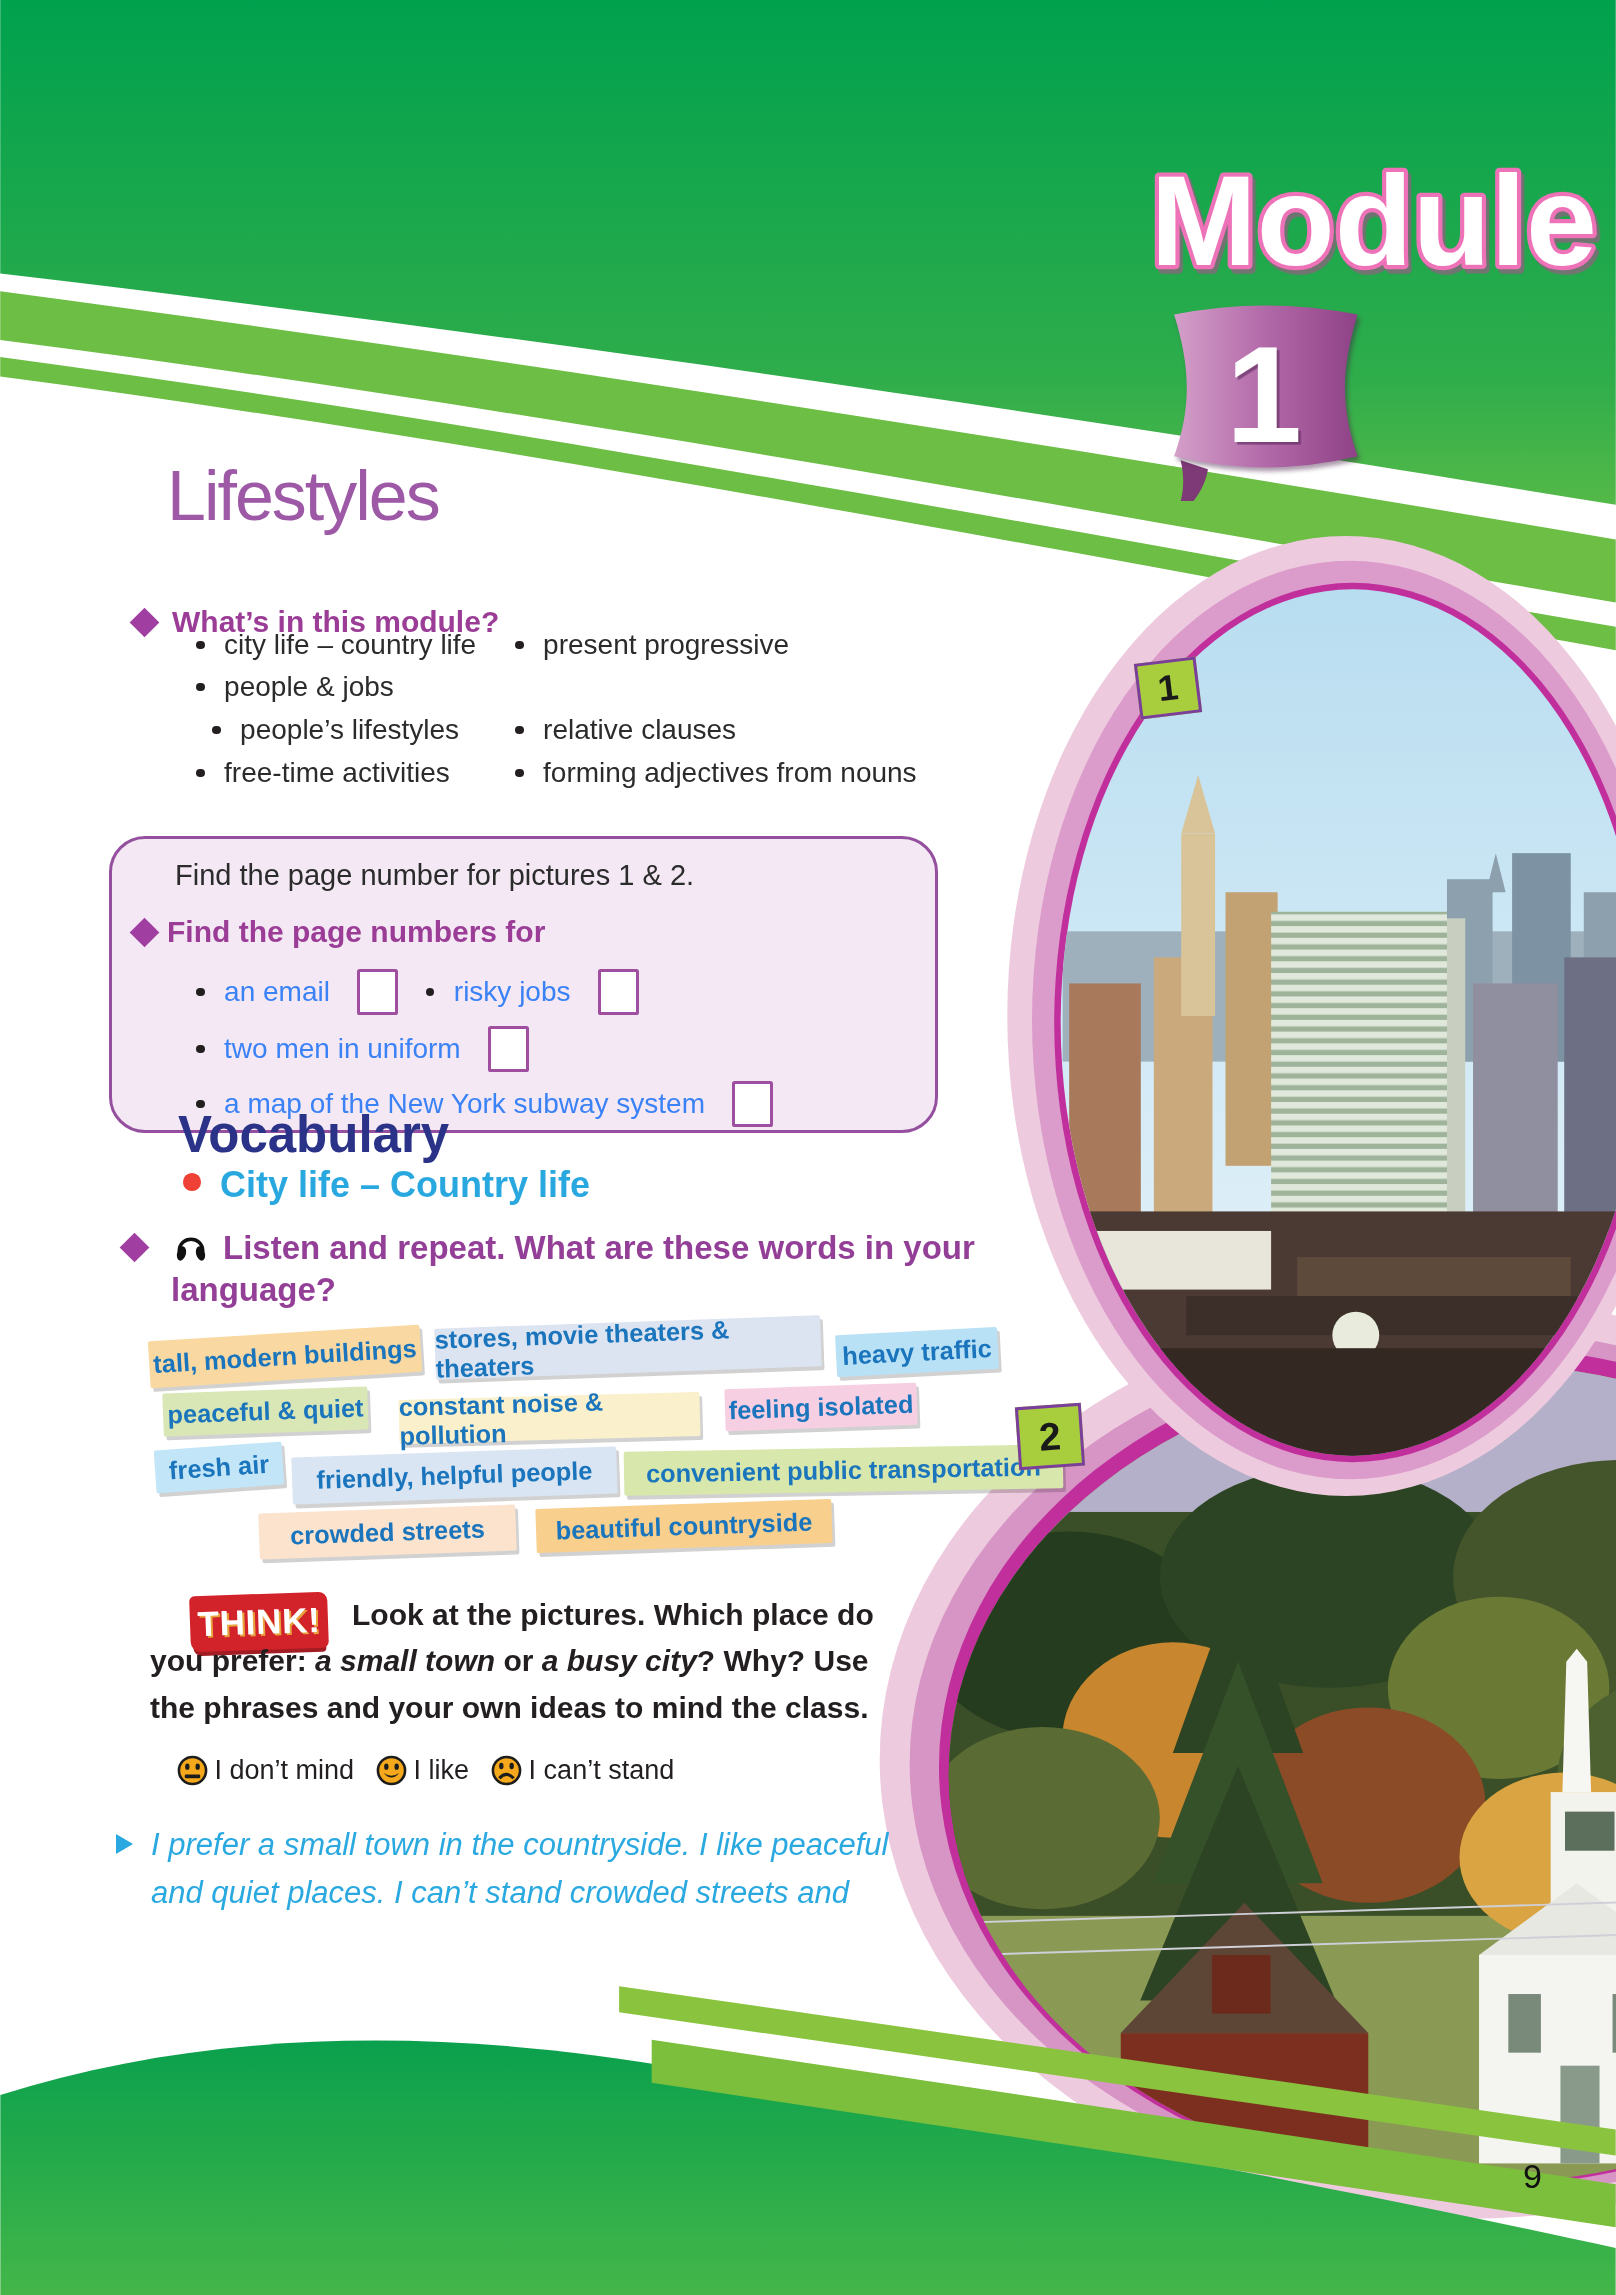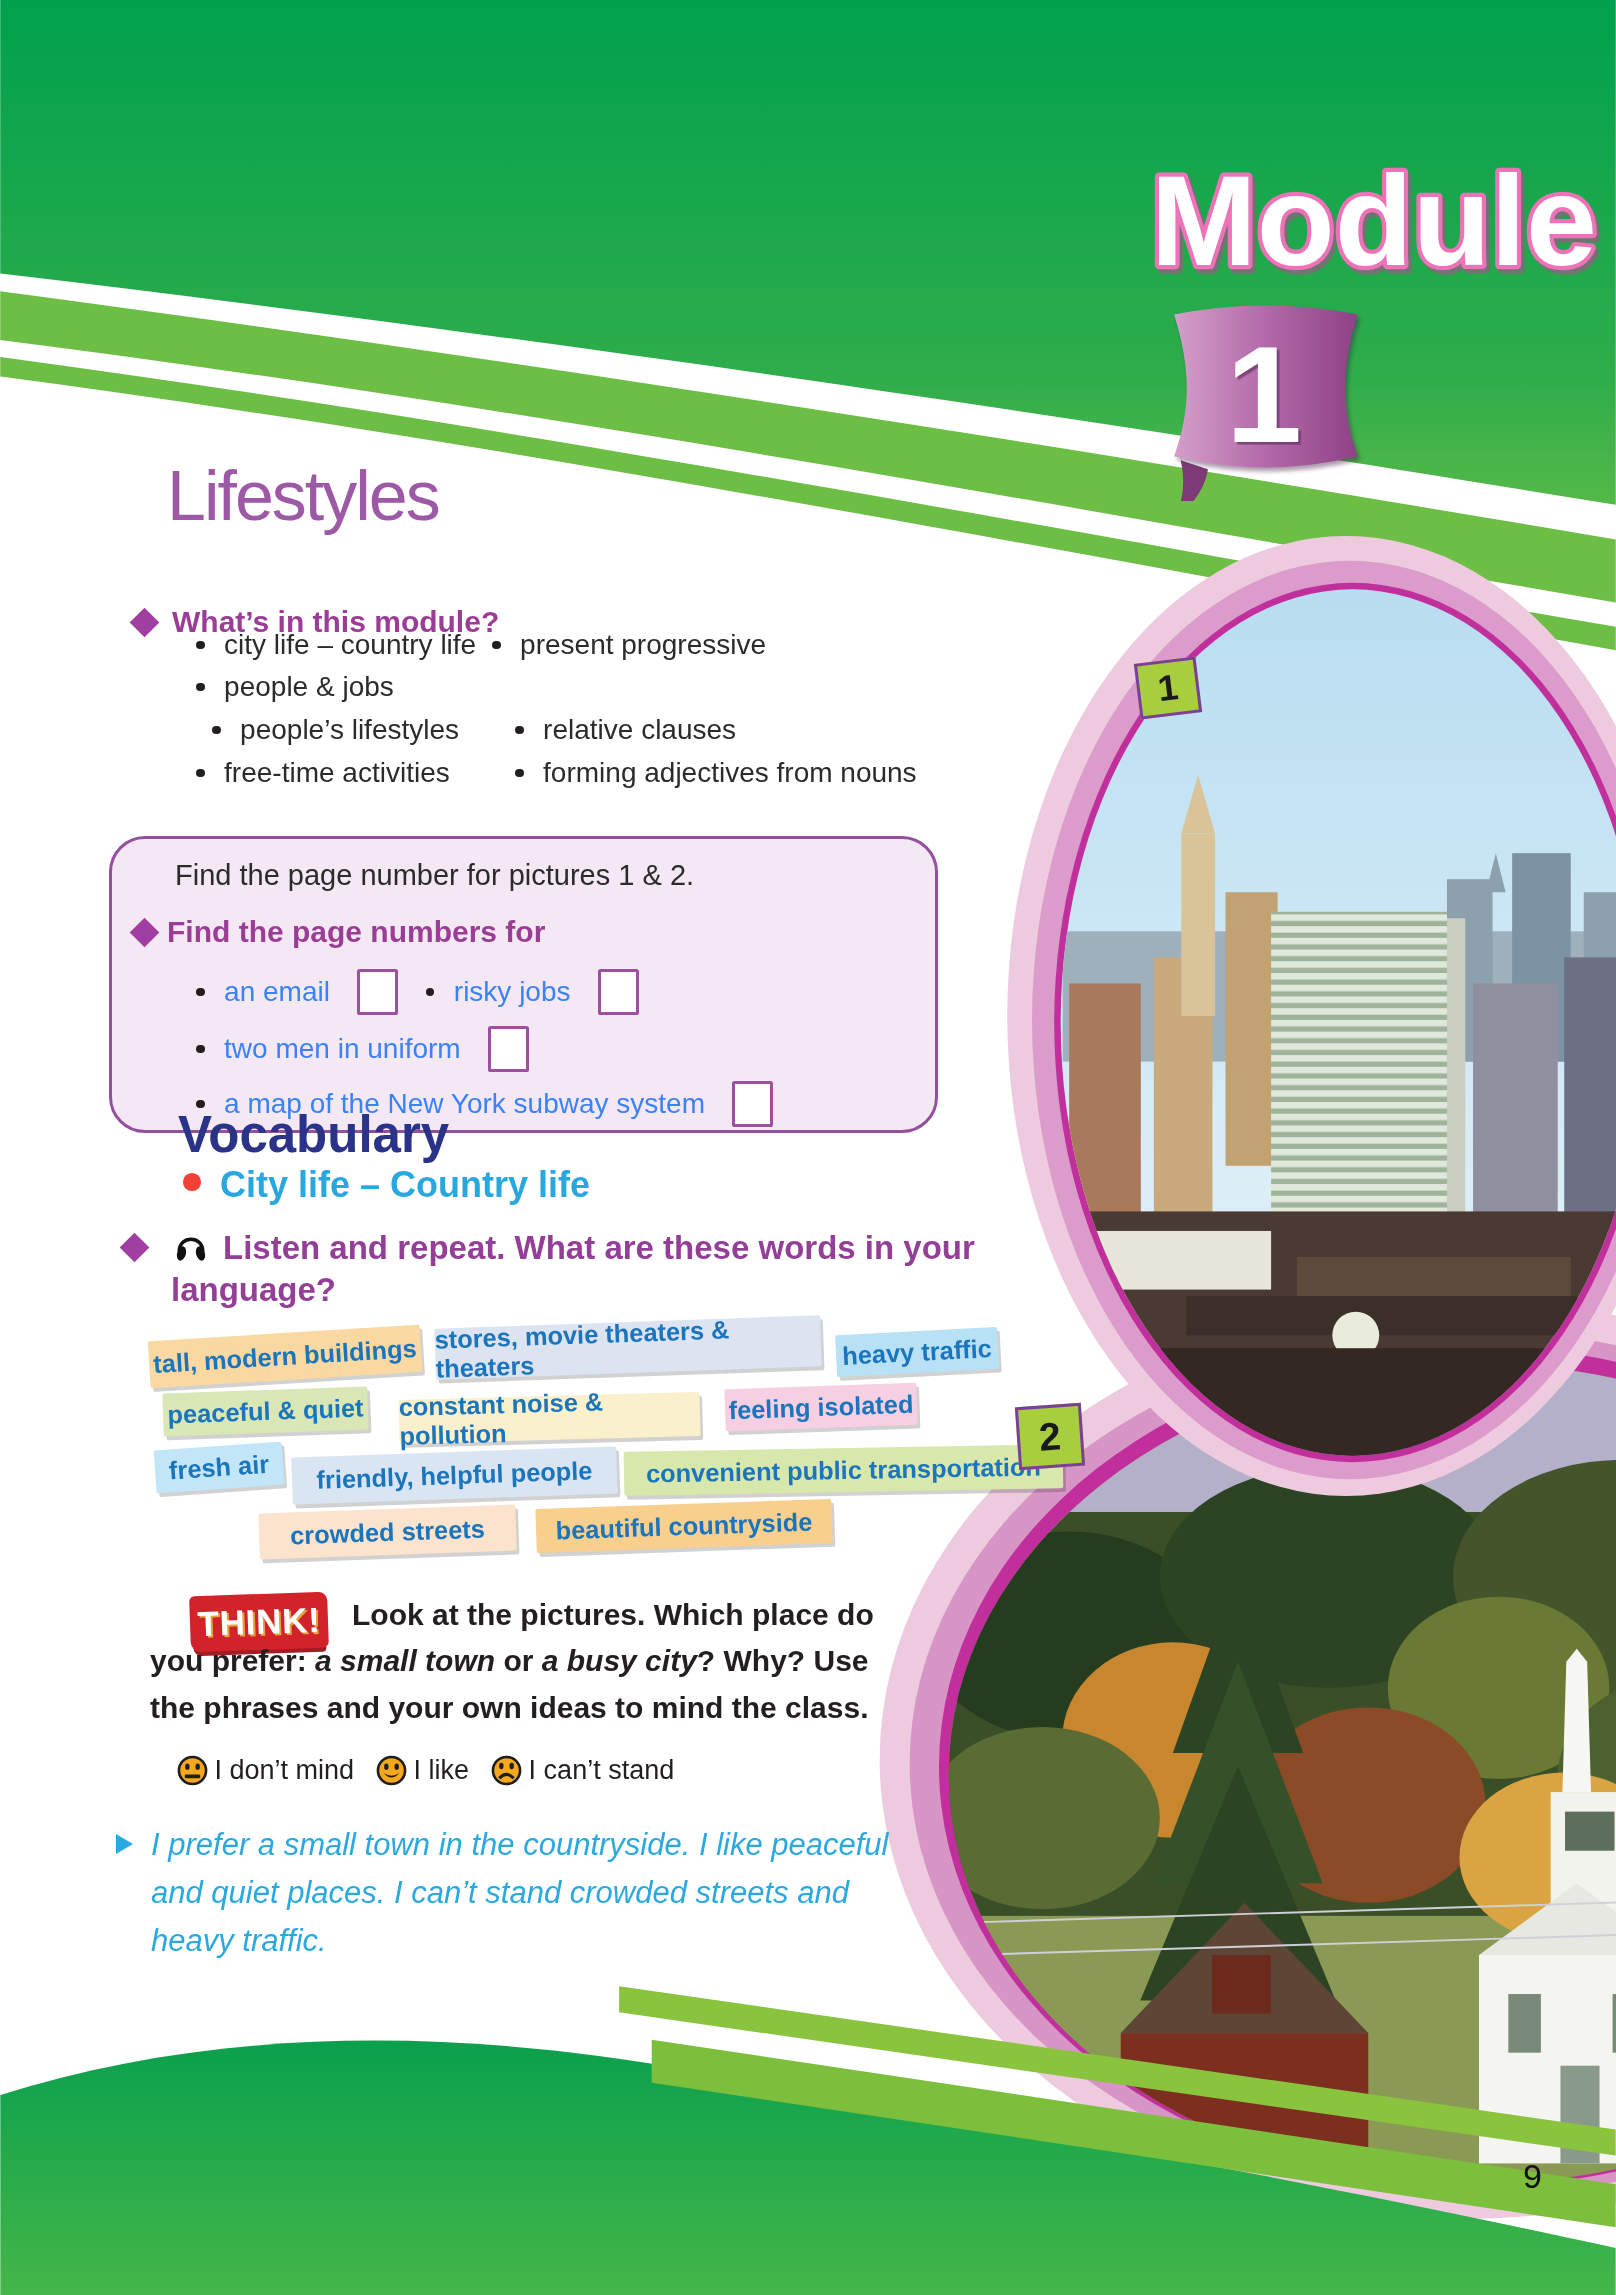--- a/index.html
+++ b/index.html
@@ -139,21 +139,21 @@
     </div>
   <div class="abs z5 row" style="left:212px;top:714px;">
     <span class="dot"></span>
     <span class="topic">people’s lifestyles</span>
     </div>
   <div class="abs z5 row" style="left:196px;top:757px;">
     <span class="dot"></span>
     <span class="topic">free-time activities</span>
     </div>
 
-  <div class="abs z5 row" style="left:492px;top:629px;">
+  <div class="abs z5 row" style="left:515px;top:629px;">
     <span class="dot"></span>
     <span class="topic">present progressive</span>
     </div>
   <div class="abs z5 row" style="left:515px;top:714px;">
     <span class="dot"></span>
     <span class="topic">relative clauses</span>
     </div>
   <div class="abs z5 row" style="left:515px;top:757px;">
     <span class="dot"></span>
     <span class="topic">forming adjectives from nouns</span>
@@ -243,21 +243,20 @@
         <path d="M13 36 Q24 24 35 36" stroke="#1d1d1b" stroke-width="5" fill="none"></path>
       </svg>
       <span>I can’t stand</span>
     </div>
   </div>
 
   <div class="abs tri"></div>
   <div class="abs example">
     <div>I prefer a small town in the countryside. I like peaceful</div>
     <div>and quiet places. I can’t stand crowded streets and</div>
-    <div>heavy traffic.</div>
   </div>
 
   <svg id="circle2-svg" class="abs" width="743" height="998" viewBox="0 0 1140 1532">
     <defs>
       <clipPath id="clip2">
           <ellipse cx="922" cy="732" rx="806" ry="630"></ellipse>
         </clipPath>
     </defs>
     <ellipse cx="910" cy="710" rx="900" ry="705" fill="#eecade"></ellipse>
     <ellipse cx="916" cy="716" rx="860" ry="665" fill="#d795c5"></ellipse>

